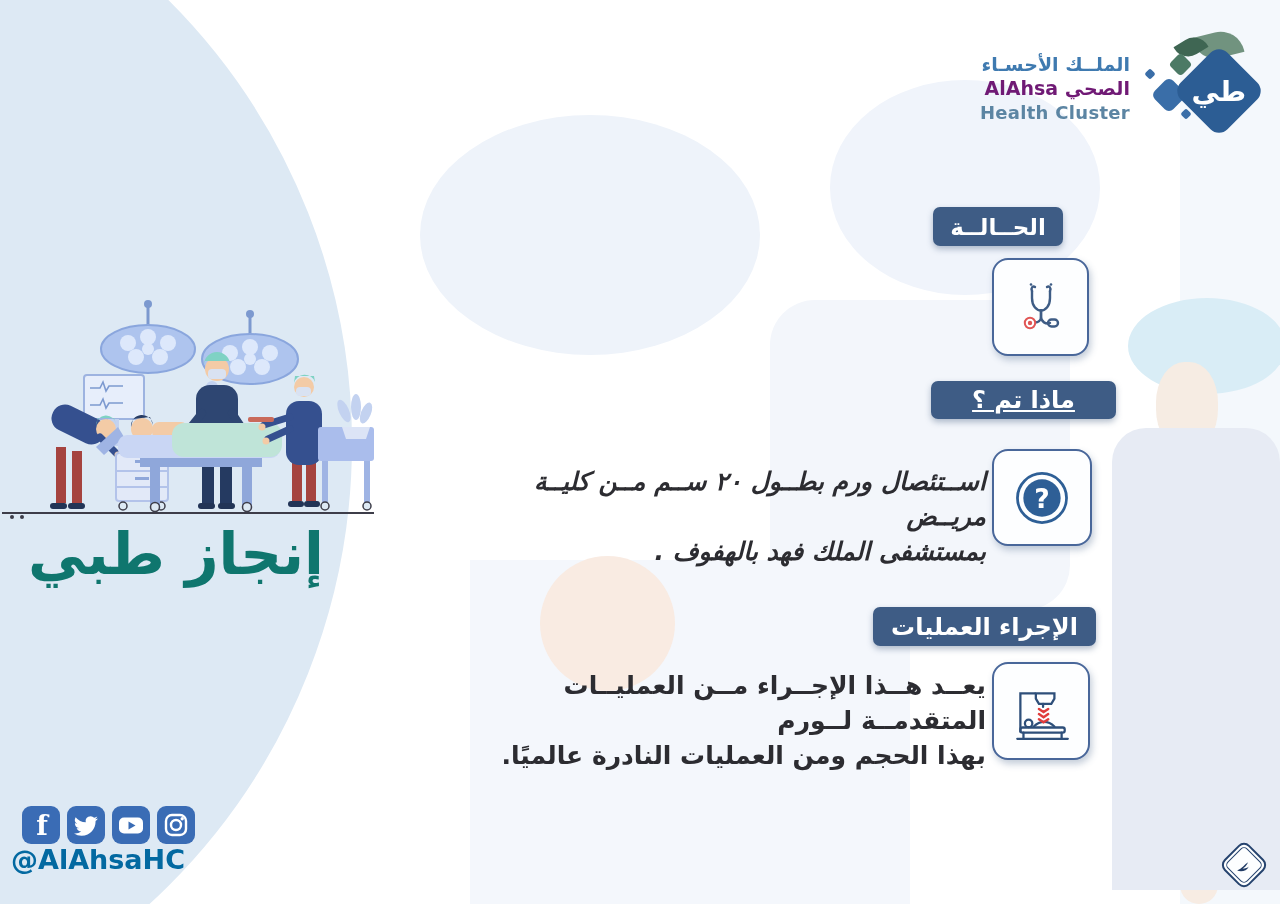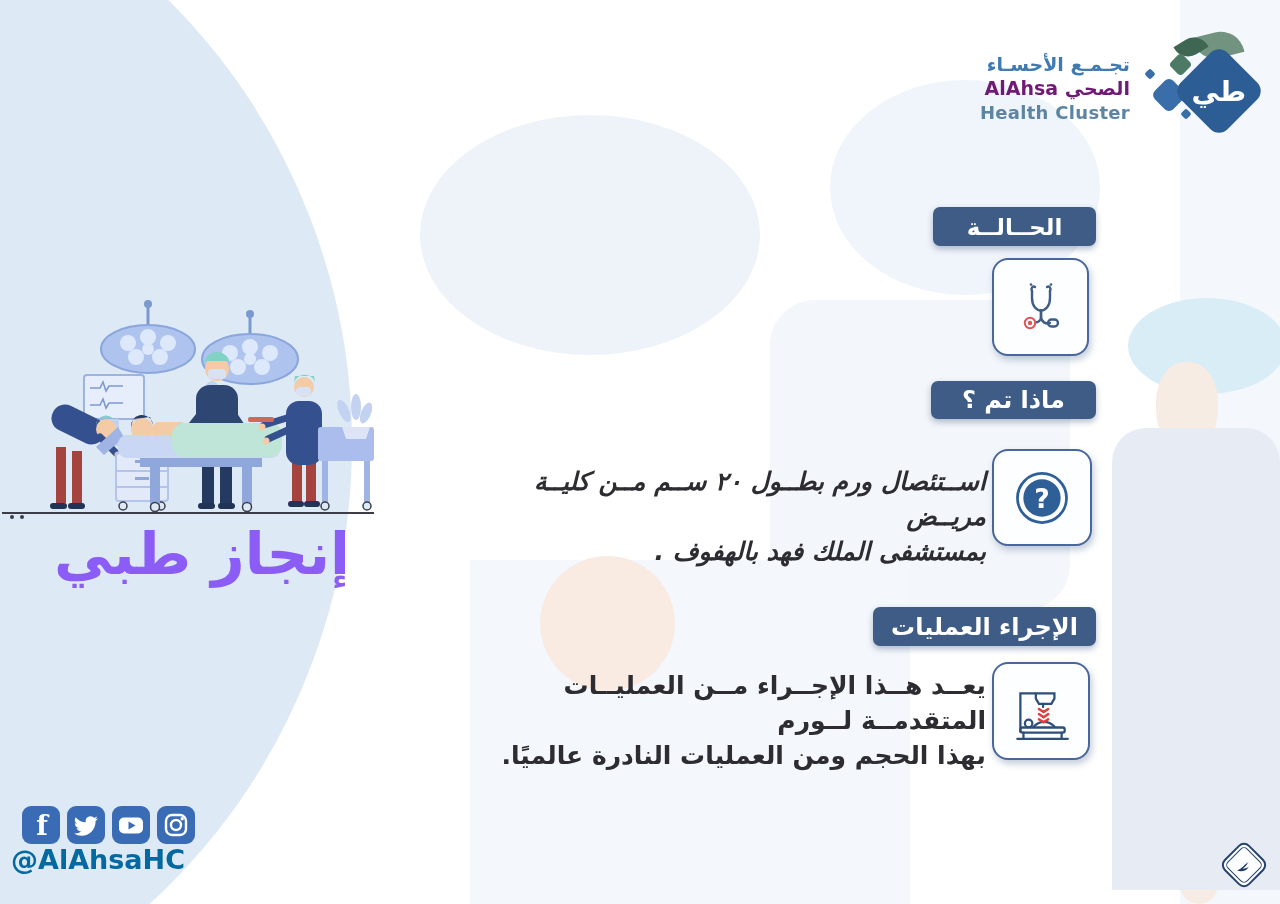--- a/index.html
+++ b/index.html
@@ -17,22 +17,22 @@
   .g7 { left:1180px; top:0; width:100px; height:904px; background:#f4f8fc; }
   .nurse-cap  { left:1128px; top:298px; width:158px; height:96px; border-radius:50%; background:#d9edf6; }
   .nurse-face { left:1156px; top:362px; width:62px;  height:88px; border-radius:46%; background:#f6ece3; }
   .nurse-body { left:1112px; top:428px; width:168px; height:462px; border-radius:34px 34px 0 0; background:#e7ebf4; }
 
   
   .hero-circle { position:absolute; left:-909px; top:-192px; width:1270px; height:1270px;
                  border-radius:50%; background:#dde9f4; border:9px solid #ffffff; z-index:2; }
   .hero-illustration { position:absolute; left:0; top:295px; width:386px; height:226px; z-index:3; }
   .hero-title { position:absolute; left:28px; top:520px; width:348px; z-index:4;
-                direction:rtl; text-align:center; font-size:58px; font-weight:bold;
-                color:#8b5cf6; letter-spacing:1px; }
+                direction:rtl; text-align:left; font-size:58px; font-weight:bold;
+                color:#0f766e; letter-spacing:1px; }
 
   
   .brand { position:absolute; right:22px; top:32px; display:flex; align-items:center; gap:10px; z-index:5; }
   .brand-text { text-align:right; direction:rtl; line-height:1.3; }
   .brand-ar1 { font-size:19px; font-weight:bold; color:#3f7ab0; }
   .brand-ar2 { font-size:19px; font-weight:bold; color:#701a75; direction:rtl; }
   .brand-en  { font-size:18px; font-weight:bold; color:#5c85a3; letter-spacing:.3px; direction:ltr; }
   .brand-mark { position:relative; width:118px; height:112px; }
   .d-big   { position:absolute; right:6px; top:26px; width:66px; height:66px; background:#2c5d94;
              border-radius:12px; transform:rotate(45deg); display:flex; align-items:center; justify-content:center; }
@@ -41,22 +41,22 @@
   .d-gsm   { position:absolute; left:32px; top:24px; width:17px; height:17px; background:#4c7a65; border-radius:4px; transform:rotate(45deg); }
   .d-dot1  { position:absolute; left:6px;  top:38px; width:8px; height:8px; background:#3a6ea8; border-radius:2px; transform:rotate(45deg); }
   .d-dot2  { position:absolute; left:42px; top:78px; width:8px; height:8px; background:#3a6ea8; border-radius:2px; transform:rotate(45deg); }
   .leaf1   { position:absolute; right:16px; top:0;   width:48px; height:26px; background:#71937f; border-radius:0 24px 0 24px; transform:rotate(-14deg); }
   .leaf2   { position:absolute; right:52px; top:6px; width:30px; height:18px; background:#3f6653; border-radius:0 16px 0 16px; transform:rotate(-32deg); }
 
   
   .badge { position:absolute; background:#3e5c85; color:#ffffff; font-weight:bold;
            border-radius:7px; display:flex; align-items:center; justify-content:center;
            direction:rtl; box-shadow:0 3px 6px rgba(40,70,110,.35); z-index:5; }
-  .badge1 { left:933px; top:207px; width:163px; height:39px; font-size:23px; }
-  .badge2 { left:931px; top:381px; width:165px; height:38px; font-size:24px; }
+  .badge1 { left:933px; top:207px; width:130px; height:39px; font-size:23px; }
+  .badge2 { left:931px; top:381px; width:185px; height:38px; font-size:24px;text-decoration:underline; }
   .badge3 { left:873px; top:607px; width:223px; height:39px; font-size:24px; }
 
   .icon-card { position:absolute; background:#fdfeff; border:2px solid #49679a; border-radius:16px;
                display:flex; align-items:center; justify-content:center;
                box-shadow:2px 4px 7px rgba(60,90,130,.30); z-index:5; }
   .card1 { left:992px; top:258px; width:97px;  height:98px; }
   .card2 { left:992px; top:449px; width:100px; height:97px; }
   .card3 { left:992px; top:662px; width:98px;  height:98px; }
 
   .sec-text { position:absolute; direction:rtl; text-align:right; font-weight:bold;
@@ -215,21 +215,21 @@
 
     <line x1="2" y1="218" x2="374" y2="218" stroke="#3d3d49" stroke-width="2"></line>
     <circle cx="12" cy="222" r="2" fill="#3d3d49"></circle>
       <circle cx="22" cy="222" r="2" fill="#3d3d49"></circle>
   </svg>
 
   <div class="hero-title">إنجاز طبي</div>
 
   <div class="brand">
     <div class="brand-text">
-      <div class="brand-ar1">تجـمـع الأحسـاء</div>
+      <div class="brand-ar1">الملــك الأحسـاء</div>
       <div class="brand-ar2">الصحي AlAhsa</div>
       <div class="brand-en">Health Cluster</div>
     </div>
     <div class="brand-mark">
       <div class="leaf1"></div>
       <div class="leaf2"></div>
       <div class="d-dot1"></div>
       <div class="d-gsm"></div>
       <div class="d-med"></div>
       <div class="d-dot2"></div>

